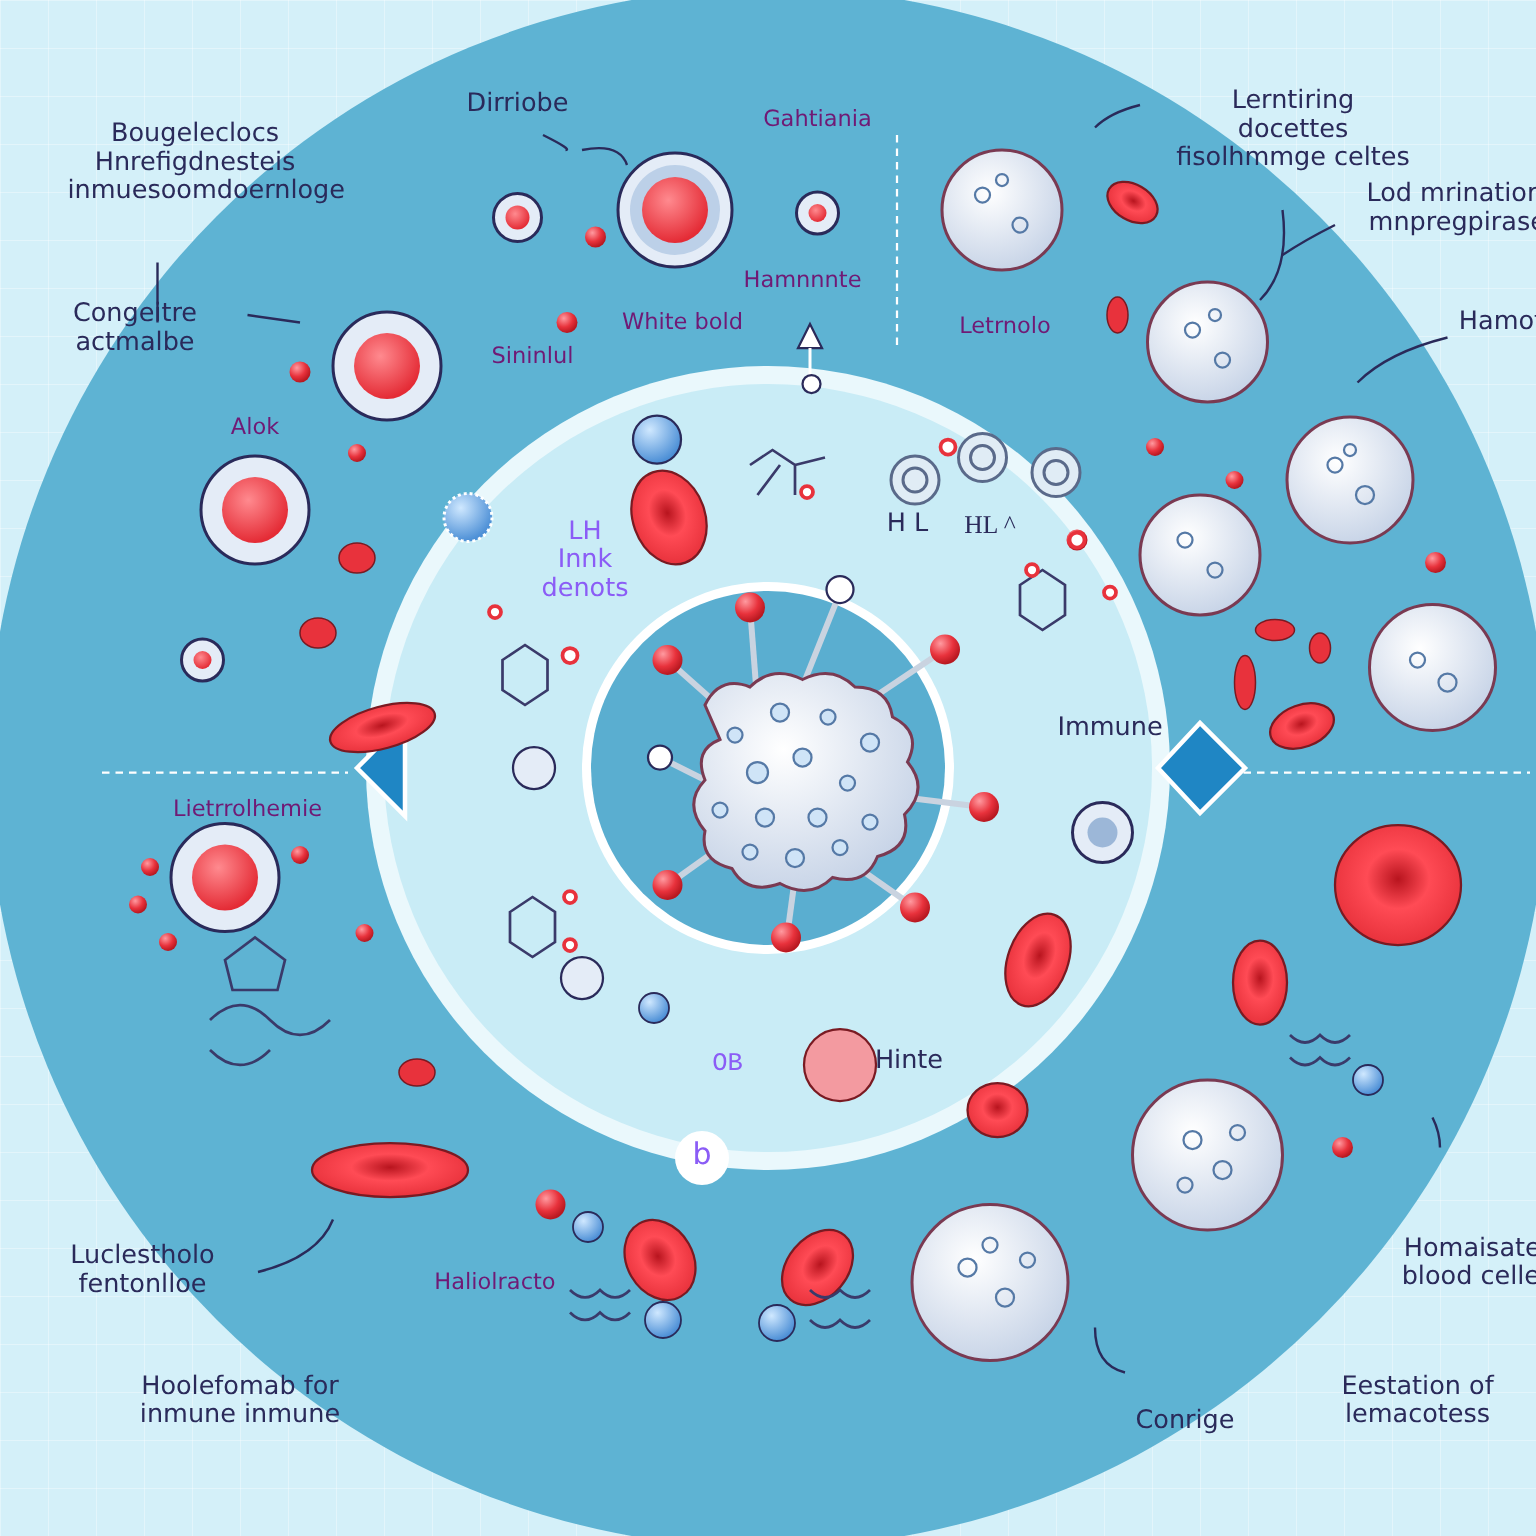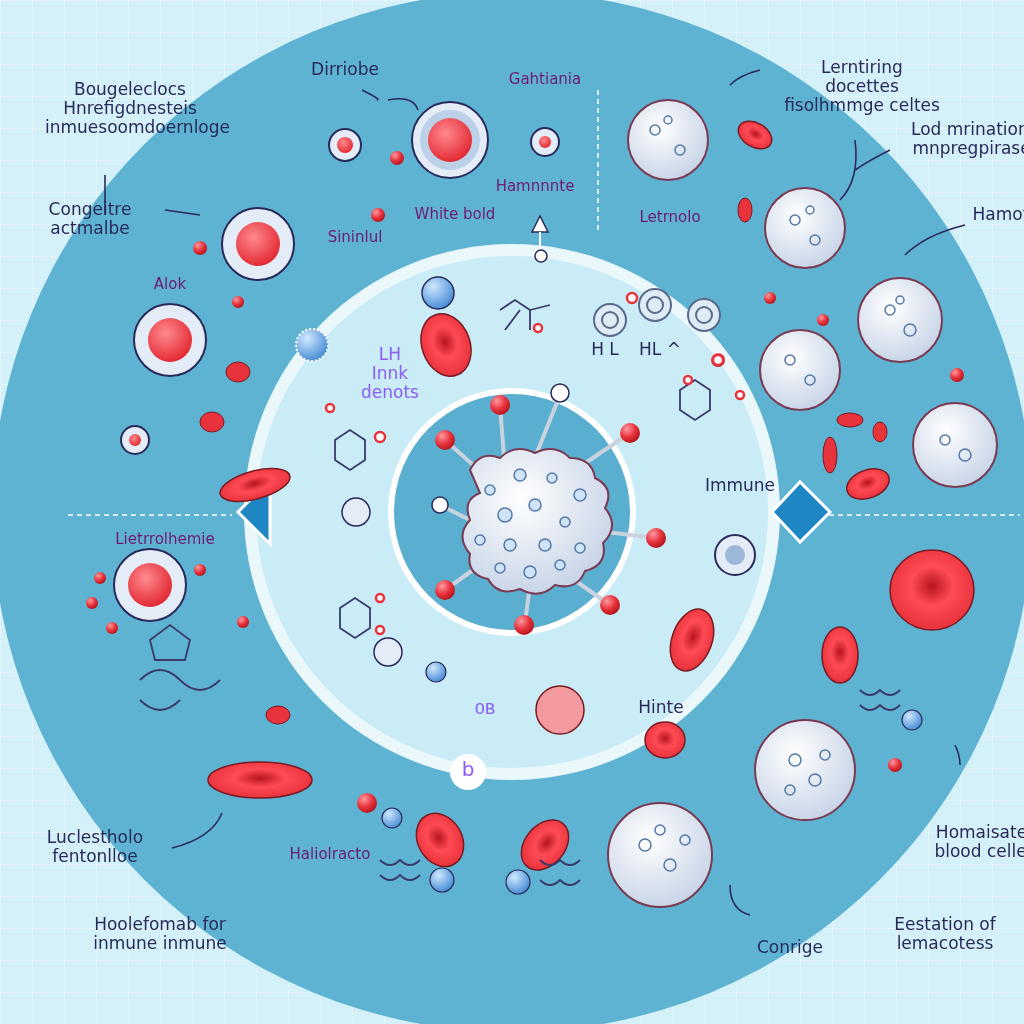--- a/index.html
+++ b/index.html
@@ -318,16 +318,16 @@
 <div class="lbl white" style="left:140px;top:275px;width:60px;">Alok</div>
 <div class="lbl white" style="left:625px;top:208px;width:90px;">Letrnolo</div>
 <div class="lbl white" style="left:100px;top:530px;width:130px;">Lietrrolhemie</div>
 <div class="lbl white" style="left:275px;top:845px;width:110px;">Haliolracto</div>
 
 <div class="lbl blue" style="left:360px;top:345px;width:60px;">LH
 Innk
 denots</div>
 <div class="lbl" style="left:700px;top:476px;width:80px;">Immune</div>
 <div class="lbl blue" style="left:465px;top:700px;width:40px;font-family:Liberation Mono, monospace;">OB</div>
-<div class="lbl" style="left:631px;top:698px;width:60px;">Hinte</div>
-<div class="lbl" style="left:630px;top:340px;width:60px;">HL ^</div>
+<div class="lbl" style="left:576px;top:698px;width:60px;">Hinte</div>
+<div class="lbl" style="left:630px;top:340px;width:60px;font-family:Liberation Serif, serif;">HL ^</div>
 <div class="lbl" style="left:585px;top:340px;width:40px;">H  L</div>
 <div class="lbl blue" style="left:458px;top:760px;width:20px;font-size:20px;">b</div>
 
 </body></html>

